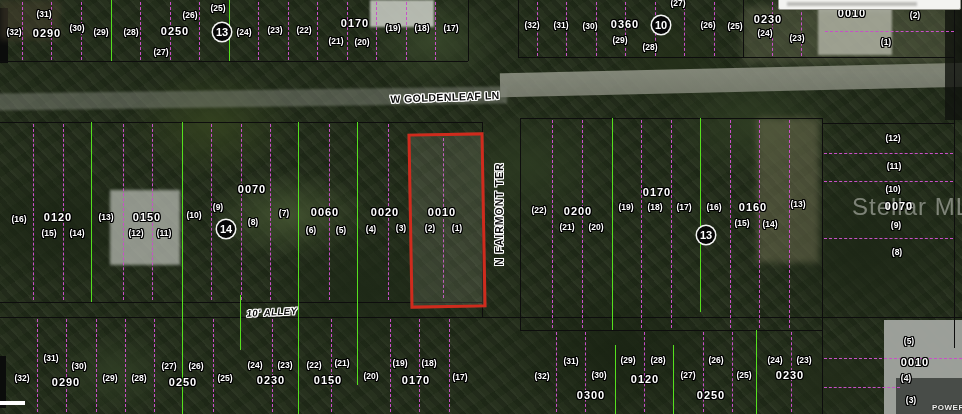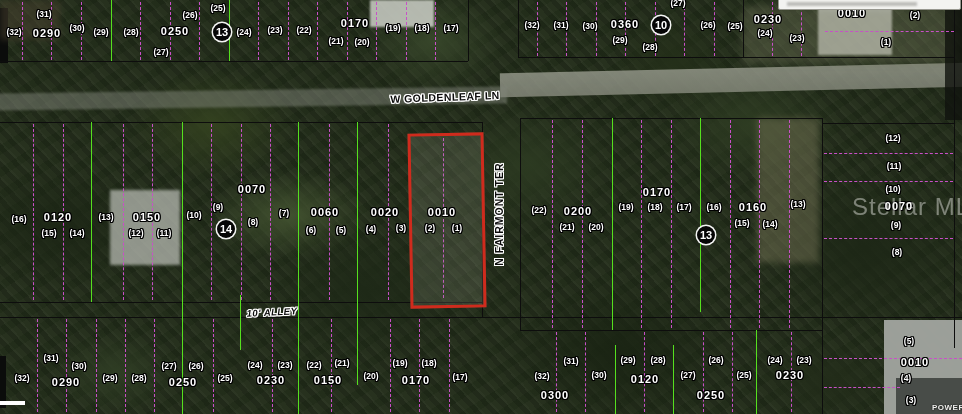--- a/index.html
+++ b/index.html
@@ -288,21 +288,21 @@
       <span class="lbl lbl-lot" style="left: 342px; top: 363px;">(21)</span>
       <span class="lbl lbl-parcel" style="left: 328px; top: 380px;">0150</span>
       <span class="lbl lbl-lot" style="left: 371px; top: 376px;">(20)</span>
       <span class="lbl lbl-lot" style="left: 400px; top: 363px;">(19)</span>
       <span class="lbl lbl-lot" style="left: 429px; top: 363px;">(18)</span>
       <span class="lbl lbl-parcel" style="left: 416px; top: 380px;">0170</span>
       <span class="lbl lbl-lot" style="left: 460px; top: 377px;">(17)</span>
       <span class="lbl lbl-lot" style="left: 571px; top: 361px;">(31)</span>
       <span class="lbl lbl-lot" style="left: 542px; top: 376px;">(32)</span>
       <span class="lbl lbl-lot" style="left: 599px; top: 375px;">(30)</span>
-      <span class="lbl lbl-parcel" style="left: 555px; top: 395px;">0300</span>
+      <span class="lbl lbl-parcel" style="left: 591px; top: 395px;">0300</span>
       <span class="lbl lbl-lot" style="left: 628px; top: 360px;">(29)</span>
       <span class="lbl lbl-lot" style="left: 658px; top: 360px;">(28)</span>
       <span class="lbl lbl-parcel" style="left: 645px; top: 379px;">0120</span>
       <span class="lbl lbl-lot" style="left: 688px; top: 375px;">(27)</span>
       <span class="lbl lbl-lot" style="left: 716px; top: 360px;">(26)</span>
       <span class="lbl lbl-lot" style="left: 744px; top: 375px;">(25)</span>
       <span class="lbl lbl-parcel" style="left: 711px; top: 395px;">0250</span>
       <span class="lbl lbl-lot" style="left: 775px; top: 360px;">(24)</span>
       <span class="lbl lbl-lot" style="left: 804px; top: 360px;">(23)</span>
       <span class="lbl lbl-parcel" style="left: 790px; top: 375px;">0230</span>

